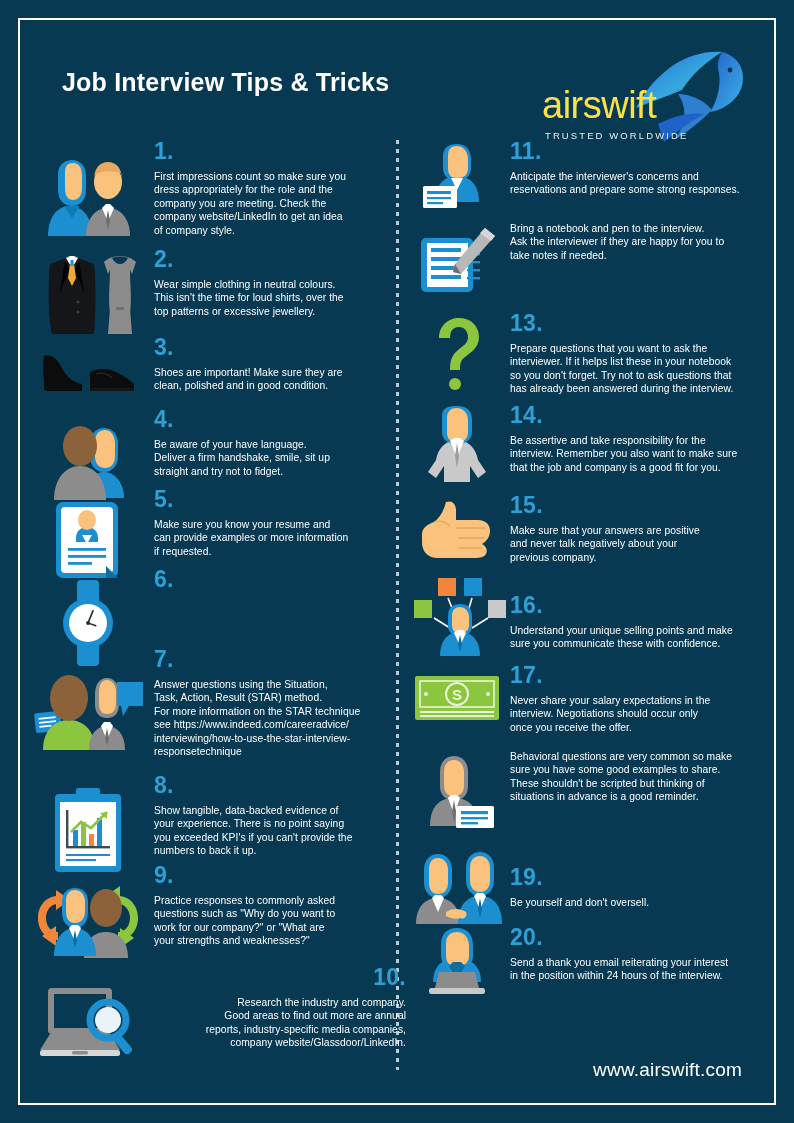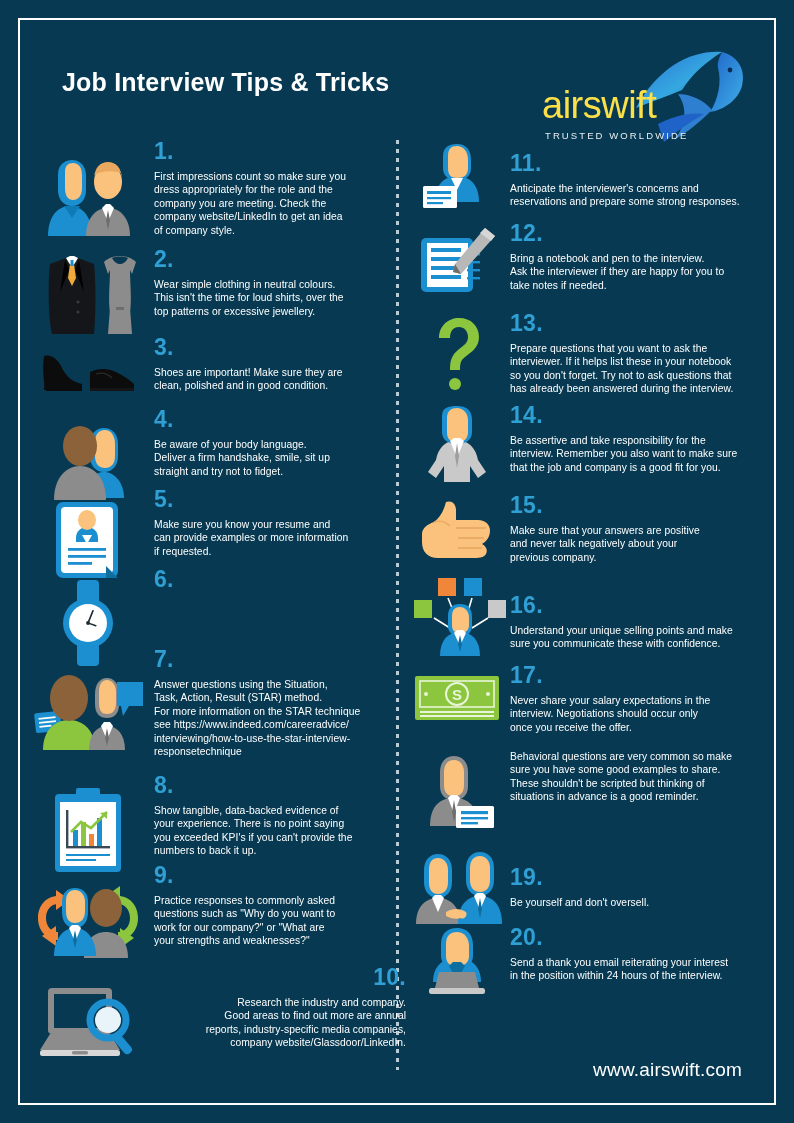--- a/index.html
+++ b/index.html
@@ -231,21 +231,21 @@
         <svg width="96" height="76" viewBox="0 0 96 76">
           <path d="M44 74 C44 58 54 48 64 48 C74 48 84 58 84 74 Z" fill="#1b8fd0"></path>
           <path d="M50 20 C50 10 56 4 64 4 C72 4 78 10 78 20 L78 32 C78 42 72 48 64 48 C56 48 50 42 50 32 Z" fill="#1b8fd0"></path>
           <path d="M55 18 C55 10 59 6 65 6 C71 6 75 12 75 20 L75 32 C75 40 71 44 65 44 C59 44 55 40 55 32 Z" fill="#fbc27e"></path>
           <path d="M14 76 C14 54 26 42 40 42 C54 42 66 54 66 76 Z" fill="#8c8c8c"></path>
           <ellipse cx="40" cy="22" rx="17" ry="20" fill="#8b6239"></ellipse>
         </svg>
       </div>
       <div class="tip-body" style="top:0px;">
         <div class="tip-num">4.</div>
-        <div class="tip-text">Be aware of your body language.
+        <div class="tip-text">Be aware of your have language.
 Deliver a firm handshake, smile, sit up
 straight and try not to fidget.</div>
       </div>
     </div>
 
     <div class="tip" style="top:348px;">
       <div class="tip-icon" style="top:12px;">
         <svg width="76" height="82" viewBox="0 0 76 82">
           <rect x="6" y="2" width="62" height="76" rx="7" fill="#1b8fd0"></rect>
           <rect x="11" y="7" width="52" height="66" rx="4" fill="#ffffff"></rect>
@@ -396,21 +396,21 @@
           <path d="M16 58 C16 40 26 32 38 32 C50 32 60 40 60 58 Z" fill="#1b8fd0"></path>
           <path d="M24 12 C24 4 29 0 38 0 C47 0 52 6 52 16 L52 24 C52 32 47 36 38 36 C29 36 24 32 24 24 Z" fill="#1b8fd0"></path>
           <path d="M29 12 C29 5 32 2 38 2 C44 2 49 7 49 16 L49 24 C49 31 45 34 38 34 C32 34 29 31 29 24 Z" fill="#fbc27e"></path>
           <path d="M32 34 L38 46 L44 34 Z" fill="#ffffff"></path>
           <rect x="4" y="42" width="34" height="22" rx="1.5" fill="#ffffff"></rect>
           <rect x="8" y="47" width="24" height="3" fill="#1b8fd0"></rect>
           <rect x="8" y="53" width="24" height="2.2" fill="#1b8fd0"></rect>
           <rect x="8" y="58" width="16" height="2.2" fill="#1b8fd0"></rect>
         </svg>
       </div>
-      <div class="tip-body" style="top:0px;margin-top:12px;">
+      <div class="tip-body" style="top:0px;">
         <div class="tip-num">11.</div>
         <div class="tip-text">Anticipate the interviewer's concerns and
 reservations and prepare some strong responses.</div>
       </div>
     </div>
 
     <div class="tip" style="top:82px;">
       <div class="tip-icon" style="top:6px;">
         <svg width="84" height="70" viewBox="0 0 84 70">
           <rect x="6" y="10" width="52" height="54" rx="5" fill="#1b8fd0"></rect>
@@ -422,21 +422,20 @@
           <rect x="52" y="25" width="13" height="2.4" fill="#1b8fd0"></rect>
           <rect x="52" y="33" width="13" height="2.4" fill="#1b8fd0"></rect>
           <rect x="52" y="41" width="13" height="2.4" fill="#1b8fd0"></rect>
           <rect x="52" y="49" width="13" height="2.4" fill="#1b8fd0"></rect>
           <path d="M70 0 L80 8 L46 46 L38 44 L40 36 Z" fill="#b8b8b8"></path>
           <path d="M40 36 L46 46 L38 44 Z" fill="#6e6e6e"></path>
           <path d="M70 0 L80 8 L76 13 L65 5 Z" fill="#d6d6d6"></path>
         </svg>
       </div>
       <div class="tip-body" style="top:0px;">
-        <div class="tip-num">12.</div>
         <div class="tip-text">Bring a notebook and pen to the interview.
 Ask the interviewer if they are happy for you to
 take notes if needed.</div>
       </div>
     </div>
 
     <div class="tip" style="top:172px;">
       <div class="tip-icon" style="top:6px;">
         <svg width="60" height="74" viewBox="0 0 60 74">
           <path d="M12 20 C12 8 21 0 32 0 C44 0 52 8 52 19 C52 30 44 34 38 39 C34 42 33 45 33 52 L23 52 C23 42 25 37 31 32 C37 27 41 25 41 19 C41 13 37 9 32 9 C26 9 23 13 23 20 Z" fill="#8cc63f"></path>

